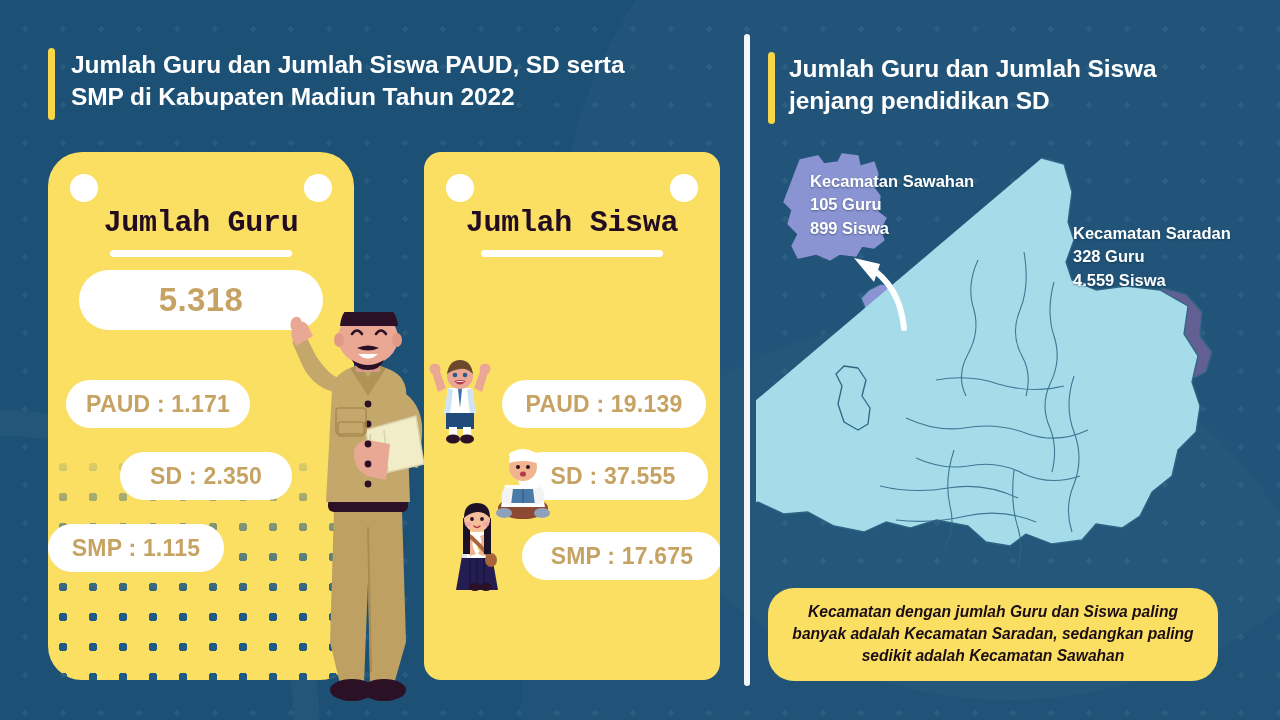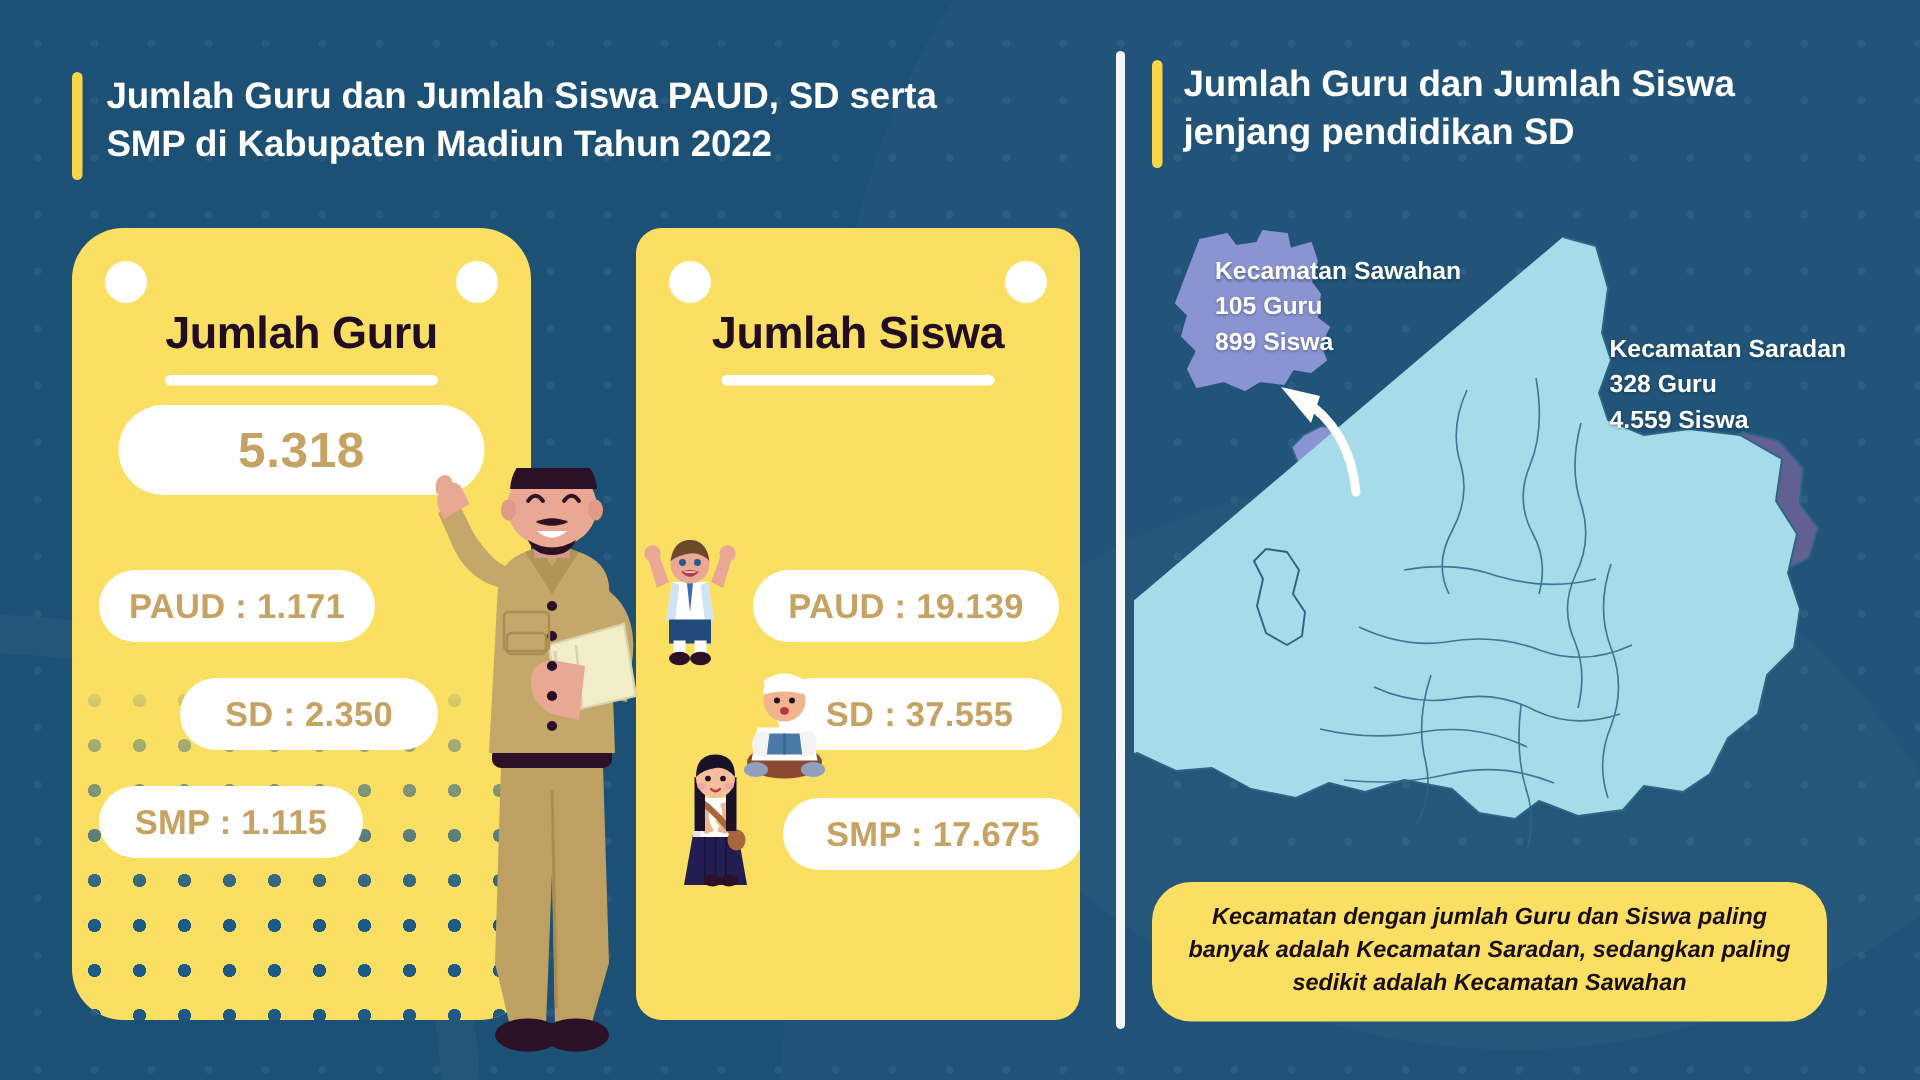--- a/index.html
+++ b/index.html
@@ -86,21 +86,21 @@
   .heading .htext {
     color: #ffffff;
     font-size: 24.5px;
     font-weight: bold;
     line-height: 1.32;
     letter-spacing: -0.1px;
     white-space: pre-line;
     padding-top: 1px;
   }
   #heading-left  { left: 48px;  top: 48px; height: 72px; gap: 16px; }
-  #heading-right { left: 768px; top: 40px; height: 72px; }
+  #heading-right { left: 768px; top: 52px; height: 72px; }
 
   
   .stat-card {
     position: absolute;
     background: #fadf63;
     border-radius: 34px;
     overflow: hidden;
   }
   #card-guru  { left: 48px;  top: 152px; width: 306px; height: 528px; }
   #card-siswa { left: 424px; top: 152px; width: 296px; height: 528px; border-radius: 17px; }
@@ -132,20 +132,21 @@
 
   .card-title {
     position: absolute;
     left: 0; right: 0;
     top: 54px;
     text-align: center;
     color: #210c22;
     font-size: 30px;
     font-weight: bold;
     letter-spacing: -0.3px;
+    font-family: Liberation Mono, monospace;
   }
   .card-rule {
     position: absolute;
     height: 7px;
     border-radius: 4px;
     background: #ffffff;
     top: 98px;
     left: 50%;
     transform: translateX(-50%);
     width: 182px;
@@ -182,21 +183,21 @@
     font-weight: bold;
     letter-spacing: 0.2px;
     padding: 0 20px;
     white-space: nowrap;
     z-index: 4;
   }
 
   
   #guru-pill-0 { left: 18px;  top: 228px; min-width: 184px; }
   #guru-pill-1 { left: 72px;  top: 300px; min-width: 172px; }
-  #guru-pill-2 { left: 18px;  top: 372px; min-width: 176px; }
+  #guru-pill-2 { left: 0;  top: 372px; min-width: 176px; }
 
   
   #siswa-pill-0 { left: 78px; top: 228px; min-width: 204px; }
   #siswa-pill-1 { left: 94px; top: 300px; min-width: 190px; }
   #siswa-pill-2 { left: 98px; top: 380px; min-width: 200px; }
 
   
   .illu { position: absolute; }
   #illu-teacher { left: 272px; top: 312px; width: 190px; height: 400px; z-index: 3; }
   #illu-boy     { left: 428px; top: 358px; width: 64px;  height: 86px;  z-index: 5; }

